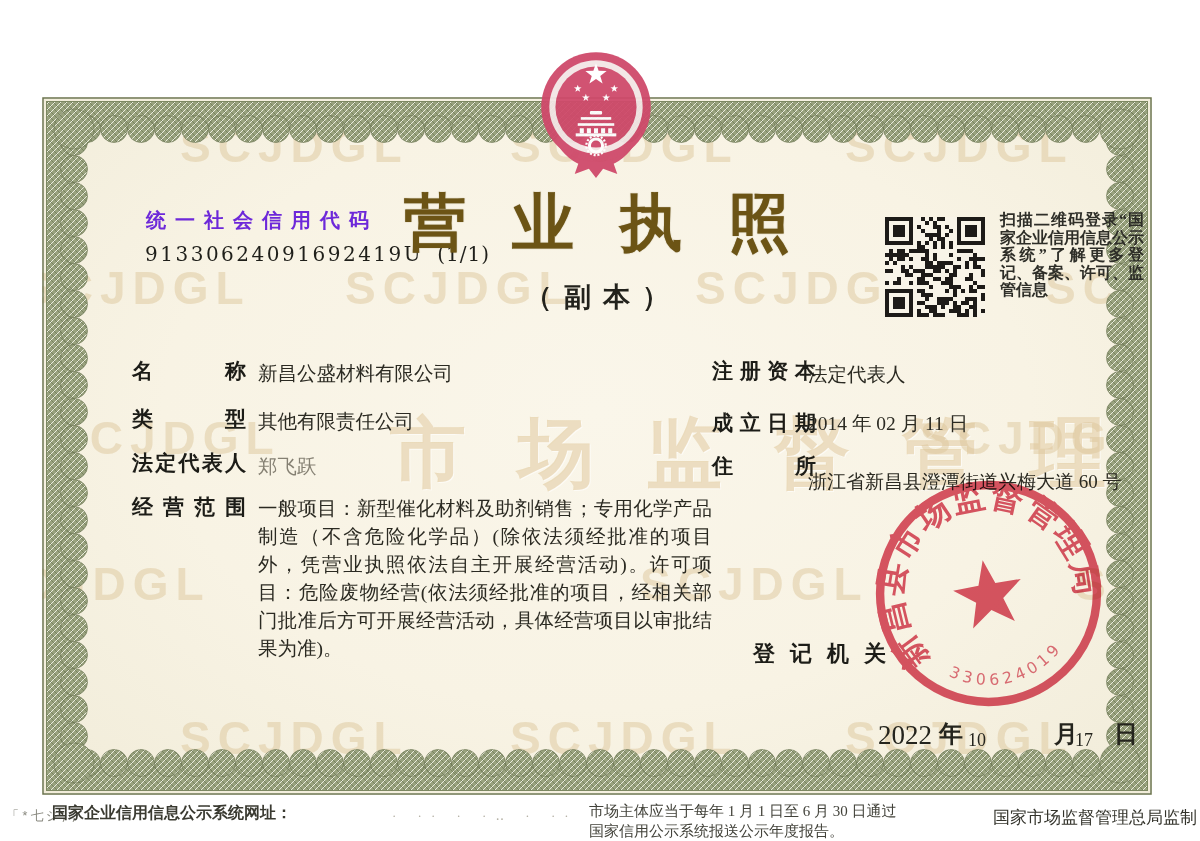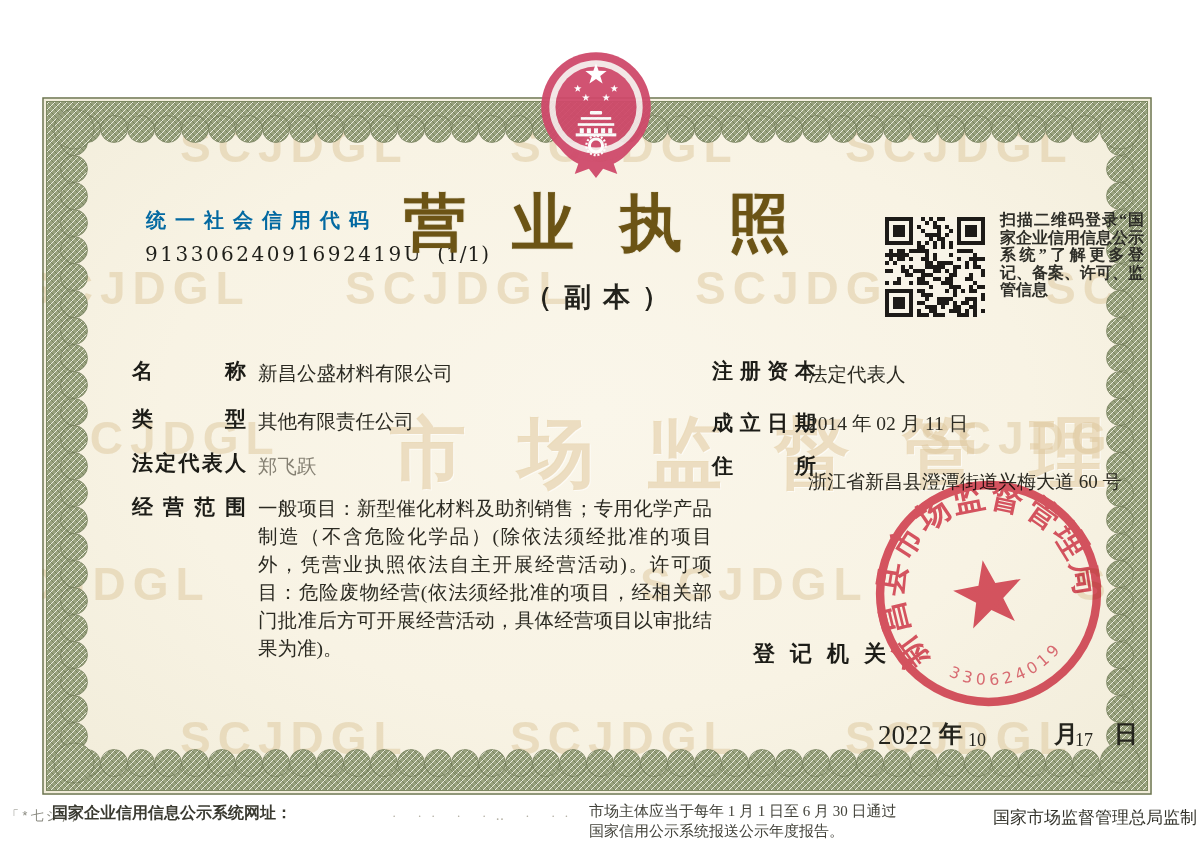--- a/index.html
+++ b/index.html
@@ -18,21 +18,21 @@
   .wm-tile{position:absolute;font-family:"Liberation Sans","DejaVu Sans",sans-serif;
      font-weight:bold;font-size:46px;letter-spacing:7px;color:rgba(219,196,153,.48);}
   .wm-center{position:absolute;left:348px;top:306px;font-size:76px;font-weight:bold;
      letter-spacing:52px;color:rgba(222,197,150,.55);white-space:nowrap;
      text-shadow:1px 1px 0 rgba(255,255,255,.6);}
 
   .content{position:absolute;inset:0;z-index:4;color:#24241d;}
   .abs{position:absolute;}
 
   
-  .credit-label{left:104px;top:110px;font-size:20px;font-weight:600;letter-spacing:9px;color:#0369a1;}
+  .credit-label{left:104px;top:110px;font-size:20px;font-weight:600;letter-spacing:9px;color:#6d28d9;}
   .credit-code{left:103px;top:145px;font-size:20px;letter-spacing:2.5px;color:#1f1f1a;font-family:"DejaVu Serif",serif;}
   .credit-pages{margin-left:14px;letter-spacing:1px;}
   .cert-title{left:0;right:0;top:84px;text-align:center;font-size:62px;font-weight:bold;
      color:#6c5415;letter-spacing:46px;text-indent:46px;white-space:nowrap;
      text-shadow:0 0 1px rgba(92,72,20,.65);}
   .cert-subtitle{left:0;right:0;top:182px;text-align:center;font-size:27px;font-weight:600;
      letter-spacing:12px;text-indent:12px;color:#22221c;}
 
   #qr{left:843px;top:120px;width:100px;height:100px;}
   .qr-caption{left:958px;top:114px;width:144px;font-size:16px;line-height:17.5px;

